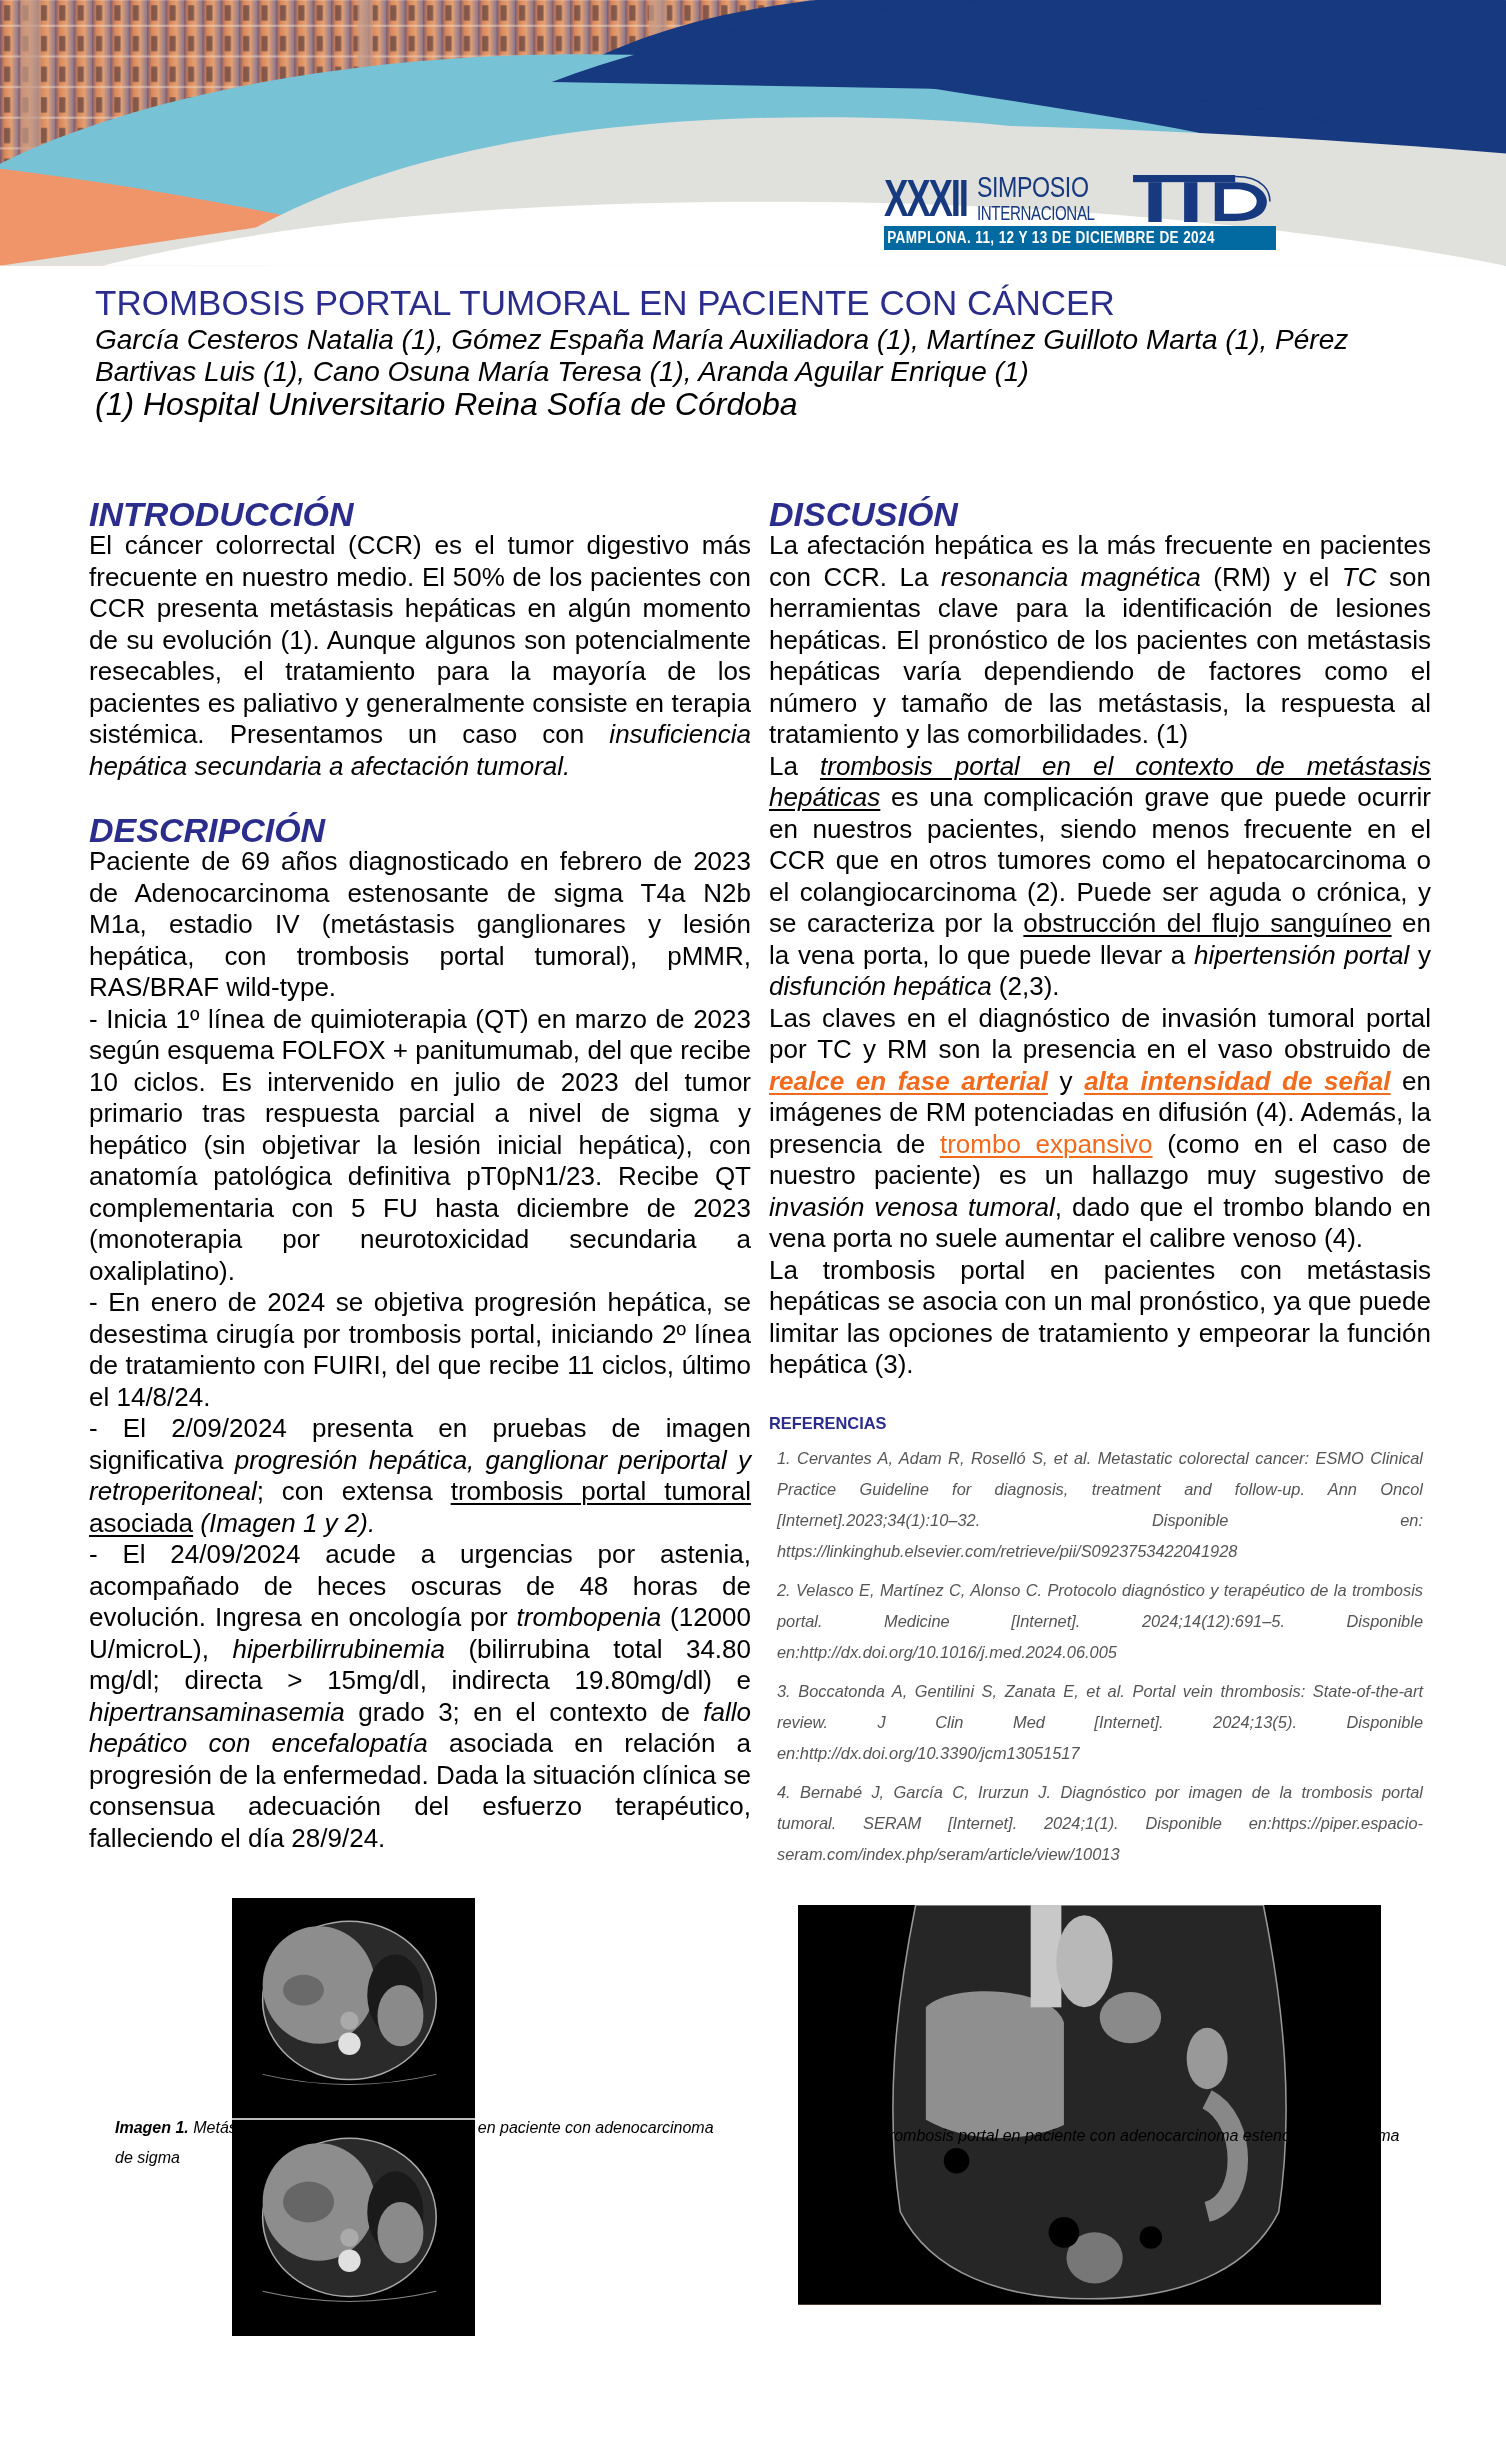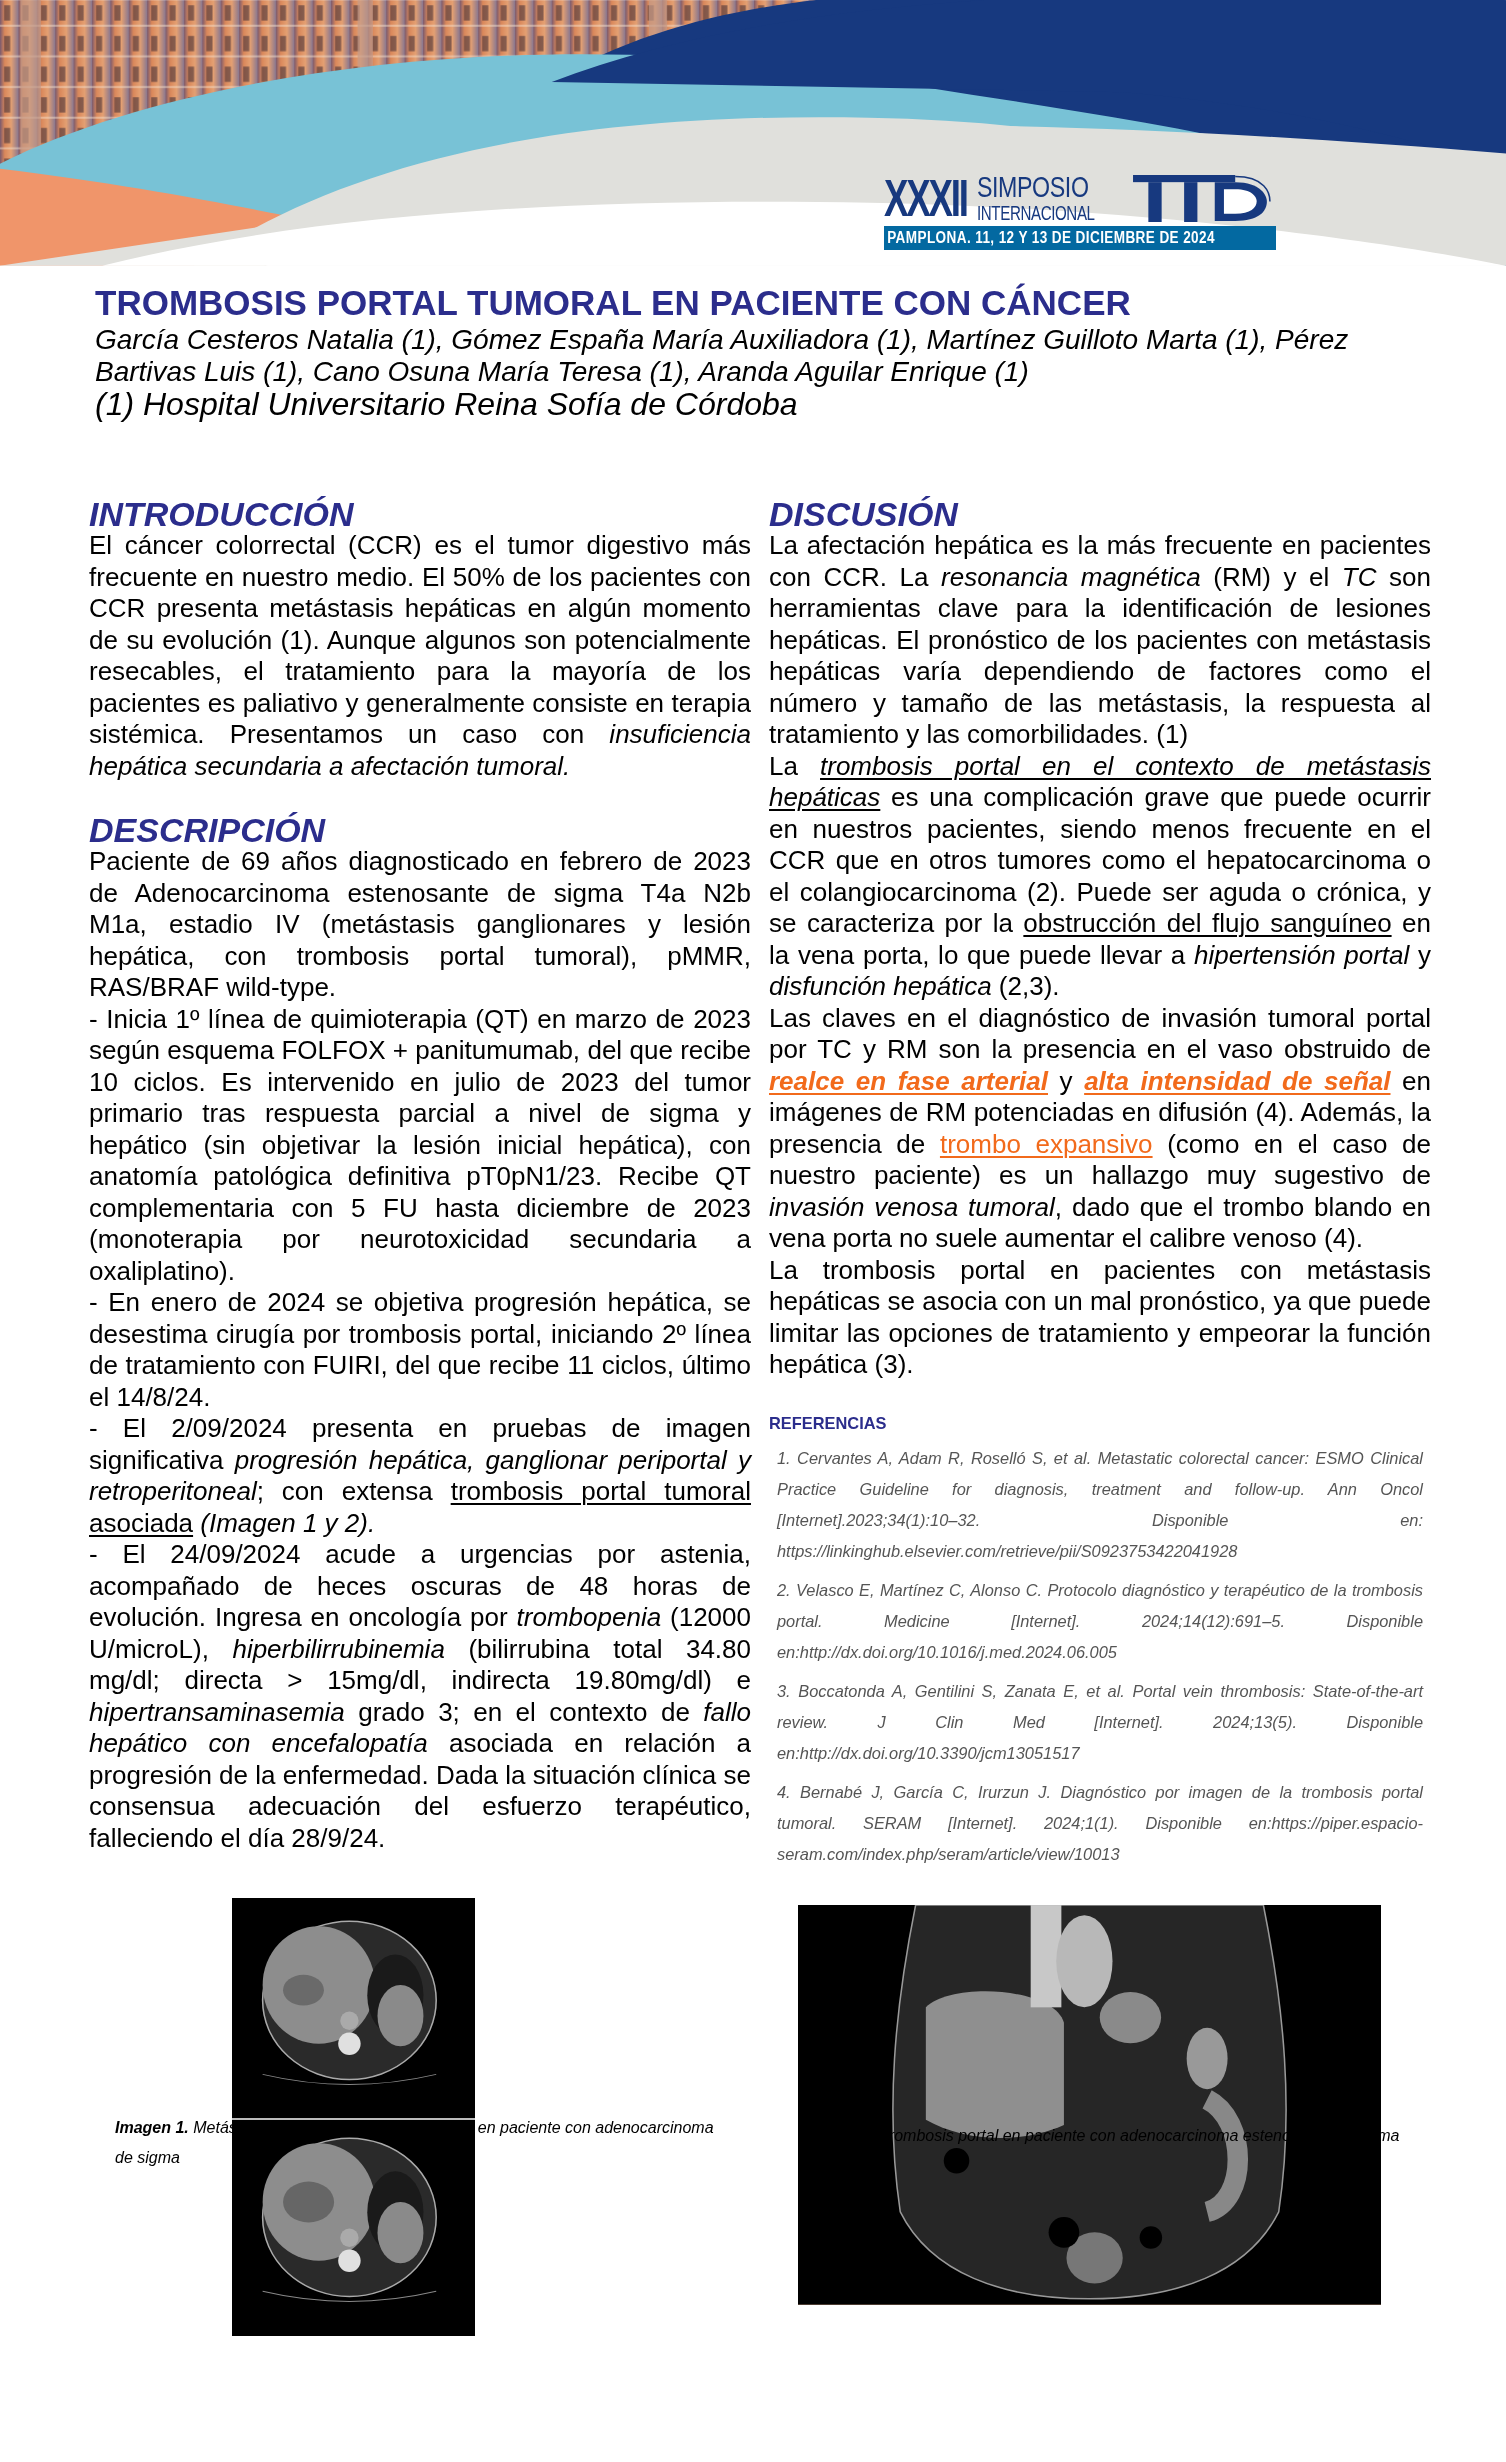--- a/index.html
+++ b/index.html
@@ -12,21 +12,21 @@
                 letter-spacing:-3.1px; transform:scaleX(0.72); transform-origin:left center; width:102px; line-height:49px; }
   .logo-sim { display:flex; flex-direction:column; margin-left:-9.2px; color:#17397f; line-height:1; }
   .logo-sim .l1 { font-size:29px; transform:scaleX(0.8); transform-origin:left; letter-spacing:-0.5px; }
   .logo-sim .l2 { font-size:19.4px; transform:scaleX(0.78); transform-origin:left; letter-spacing:-0.5px; margin-top:2px; }
   .logo-ttd { margin-left:5.1px; }
   .logo-bar { margin-top:3.1px; background:#0369a1; color:#ffffff; font-weight:700; font-size:17.4px; height:23.5px;
               line-height:23.5px; width:392px; white-space:nowrap; overflow:hidden; }
   .logo-bar span { display:inline-block; transform:scaleX(0.78); transform-origin:left; padding-left:4.1px; letter-spacing:0.5px; }
 
   .title-block { position:absolute; left:95px; top:286px; width:1329px; }
-  .title { color:#2b2d8c; font-weight:700; font-size:35px; line-height:34px; margin:0; }
+  .title { color:#2b2d8c; font-weight:400; font-size:35px; line-height:34px; margin:0; }
   .authors { font-style:italic; font-size:28px; line-height:32px; margin-top:4.1px; }
   .affil { font-style:italic; font-size:32px; line-height:32px; }
 
   .col { position:absolute; width:662px; font-size:26px; line-height:31.5px; text-align:justify; }
   .col-left { left:89px; top:498px; }
   .col-right { left:769px; top:498px; }
   .sec-head { color:#2b2d8c; font-weight:700; font-style:italic; font-size:34px; line-height:32px; margin:0; }
   .para { margin:0; }
   .gap { height:32px; }
   .u { text-decoration:underline; text-decoration-thickness:1.5px; text-underline-offset:3.1px; }

